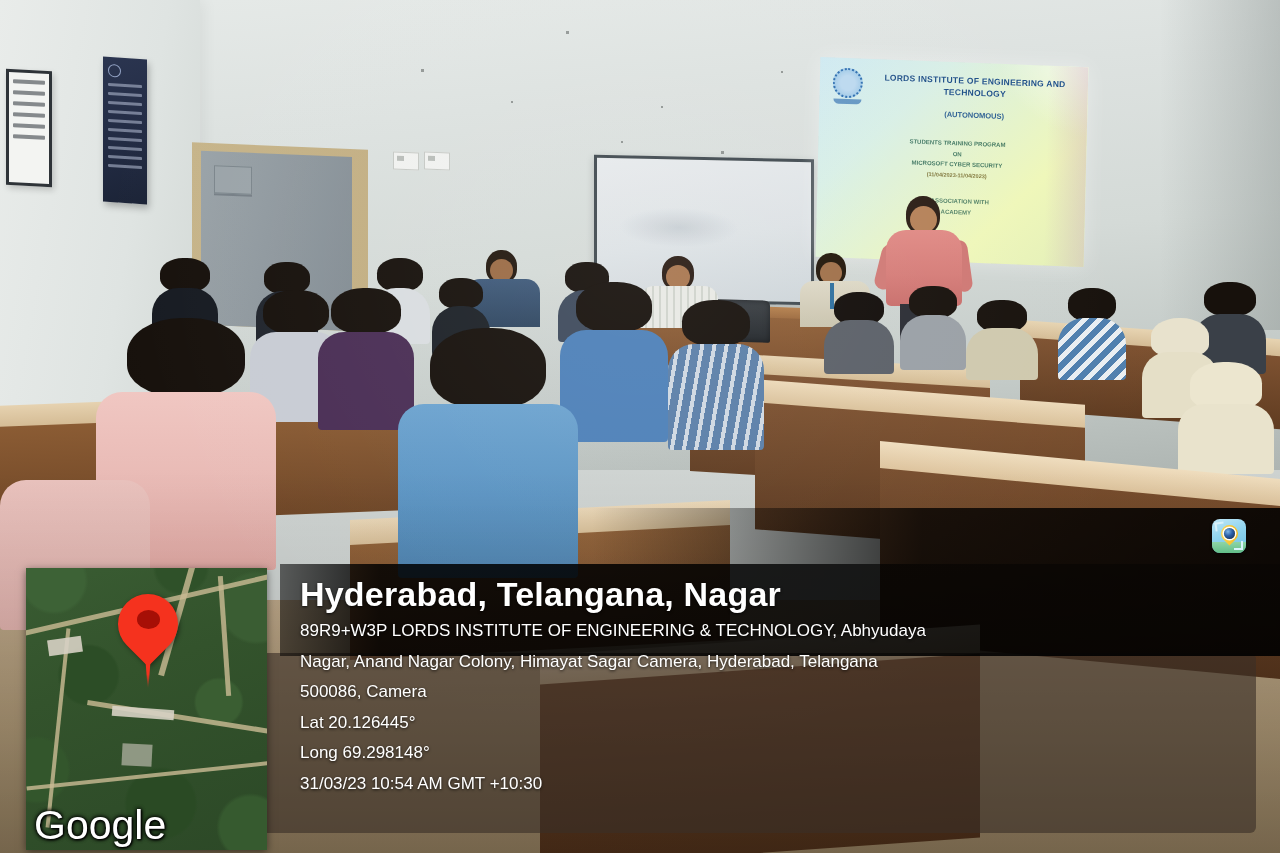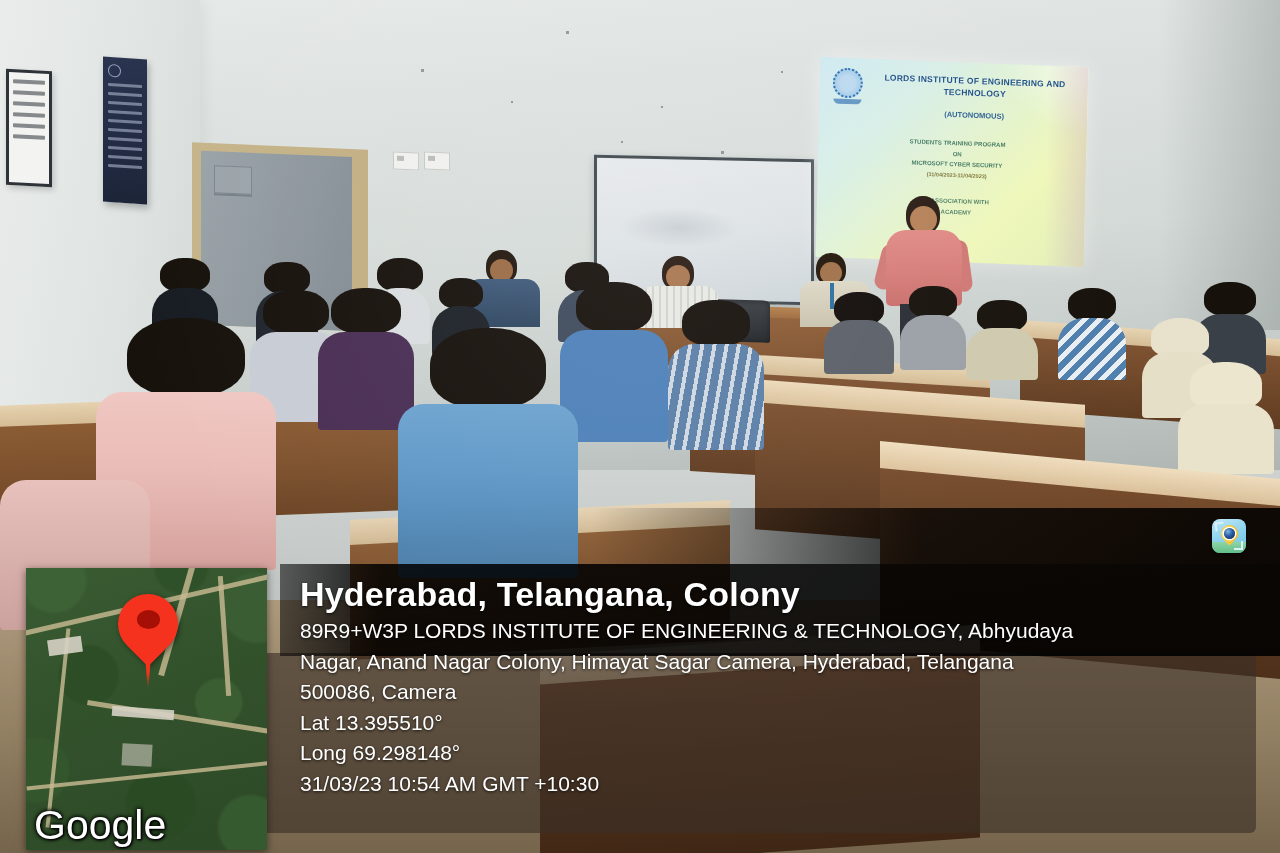--- a/index.html
+++ b/index.html
@@ -288,21 +288,21 @@
     background:linear-gradient(90deg,rgba(0,0,0,.55) 0%,rgba(0,0,0,.86) 10%,rgba(0,0,0,.9) 100%);
   }
 
   .info-text{
     position:absolute;left:300px;top:574px;width:960px;color:#fff;
     text-shadow:0 1px 3px rgba(0,0,0,.8);
   }
   .loc-title{
     font-size:34px;font-weight:bold;line-height:40px;letter-spacing:.2px;margin:0 0 2px 0;
   }
-  .loc-line{font-size:21px;line-height:30.5px;font-weight:normal;}
+  .loc-line{font-size:17px;line-height:30.5px;font-weight:normal;}
 
   
   .map-thumb{
     position:absolute;left:26px;top:568px;width:241px;height:282px;overflow:hidden;
     background:#2f4a2a;box-shadow:0 2px 8px rgba(0,0,0,.5);
   }
   .map-veg{
     position:absolute;inset:-10%;
     background:
       radial-gradient(circle at 18% 12%,#3d6236 0 8%,transparent 9%),
@@ -580,25 +580,25 @@
     <div class="wm-icon">
       <div class="land"></div>
       <div class="pin"></div>
       <div class="eye"></div>
       <div class="brk b1"></div>
       <div class="brk b4"></div>
     </div>
   </div>
 
   <div class="info-text">
-    <div class="loc-title">Hyderabad, Telangana, Colony</div>
+    <div class="loc-title">Hyderabad, Telangana, Nagar</div>
     <div class="loc-line">89R9+W3P LORDS INSTITUTE OF ENGINEERING &amp; TECHNOLOGY, Abhyudaya</div>
     <div class="loc-line">Nagar, Anand Nagar Colony, Himayat Sagar Camera, Hyderabad, Telangana</div>
     <div class="loc-line">500086, Camera</div>
-    <div class="loc-line">Lat 13.395510°</div>
+    <div class="loc-line">Lat 20.126445°</div>
     <div class="loc-line">Long 69.298148°</div>
     <div class="loc-line">31/03/23 10:54 AM GMT +10:30</div>
   </div>
 
   <div class="map-thumb">
     <div class="map-veg"></div>
     <div class="map-road r1"></div>
     <div class="map-road r2"></div>
     <div class="map-road r3"></div>
     <div class="map-road r4"></div>

